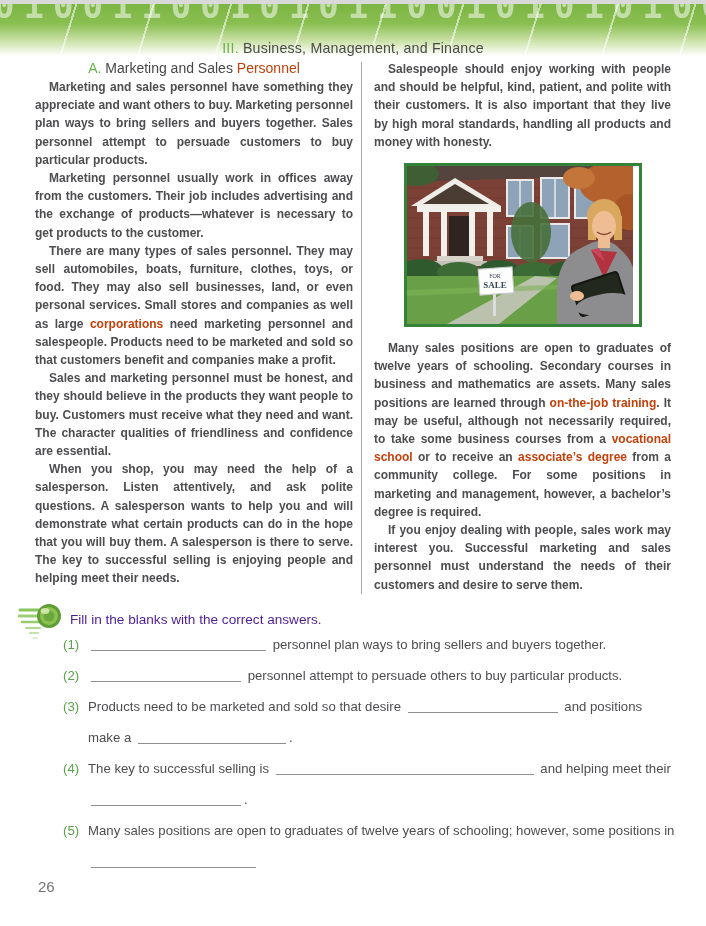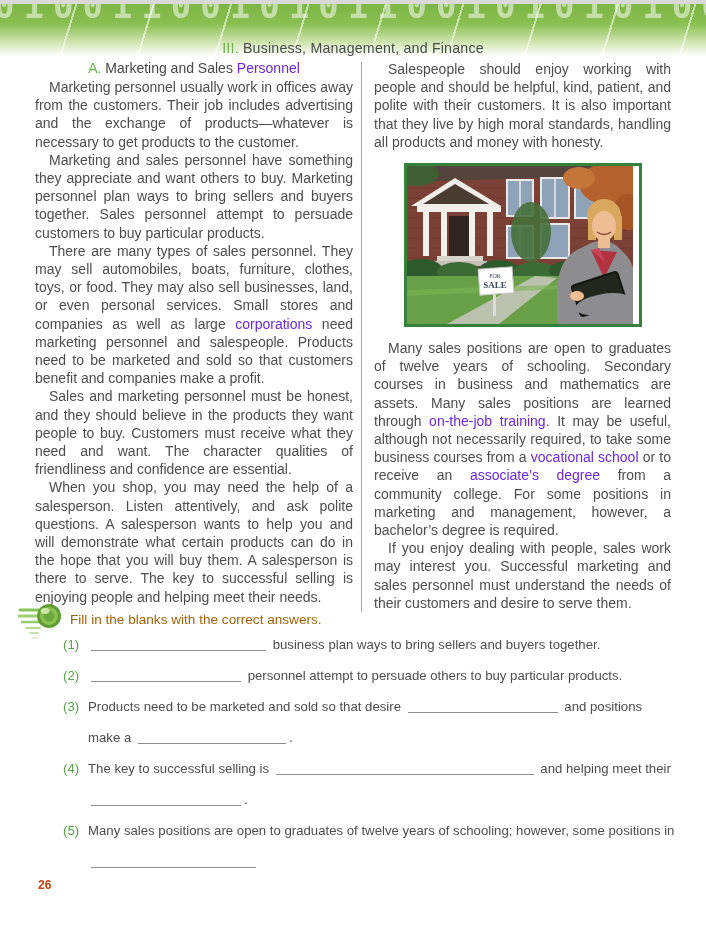--- a/index.html
+++ b/index.html
@@ -13,43 +13,43 @@
     background:linear-gradient(180deg,#7cb544 0px,#8abf52 20px,#cfe4ae 38px,#ffffff 52px);}
   .banner-digits{position:absolute;top:-18px;left:-6px;white-space:nowrap;
     font-family:"DejaVu Sans Mono",monospace;font-weight:700;font-size:34px;
     letter-spacing:9px;color:rgba(255,255,255,0.52);}
   .banner-lines{position:absolute;top:0;left:0;right:0;bottom:0;
     background:repeating-linear-gradient(107deg,rgba(255,255,255,0) 0px,rgba(255,255,255,0) 72px,rgba(255,255,255,0.55) 72px,rgba(255,255,255,0.55) 74px);}
   
   .page-header{position:absolute;top:36px;left:0;width:100%;text-align:center;
     font-size:14.2px;color:#4a4a4a;letter-spacing:.2px;}
   .green{color:#6cb04c;}
-  .kw{color:#6d28d9;}
+  .kw{color:#c2410c;}
   
   .columns{position:absolute;top:56px;left:35px;width:636px;display:flex;}
   .col.left{width:318px;padding-right:8px;}
   .divider{width:1px;background:#a6a6a6;margin-top:2px;}
   .col.right{flex:1;padding-left:12px;}
   .col-heading{margin:0 0 2px 0;text-align:center;font-size:14px;font-weight:normal;color:#474747;}
   .body-para{margin:0;text-indent:14px;text-align:justify;
-    font-size:14px;line-height:18.2px;}
+    font-size:12px;line-height:18.2px;font-weight:bold;}
   
   .photo-frame{width:232px;margin:12px auto 12px auto;border:3px solid #35823b;
     box-shadow:inset 0 0 0 1px #ffffff;line-height:0;}
   
   .exercise-head{position:absolute;top:596px;left:18px;display:flex;align-items:center;}
-  .ex-title{margin-left:6px;font-size:13.6px;color:#a16207;position:relative;top:-2px;}
+  .ex-title{margin-left:6px;font-size:13.6px;color:#4c1d95;position:relative;top:-2px;}
   .ex-items{position:absolute;top:631px;left:63px;width:632px;font-size:13.2px;}
   .ex-line{display:flex;line-height:19px;margin-bottom:12px;}
   .ex-num{flex:none;width:25px;color:#58a34a;}
   .ex-content{flex:1;}
   .blank{display:inline-block;height:13px;border-bottom:1.4px solid #8f8f8f;
     margin:0 3px;vertical-align:-2px;}
   
-  .page-number{position:absolute;top:874px;left:38px;font-size:12px;color:#c2410c;font-weight:bold;}
+  .page-number{position:absolute;top:874px;left:38px;font-size:15px;color:#737373;}
 </style>
 </head>
 <body>
 
 <div class="page">
 
   <div class="banner">
     <div class="banner-digits">010011001010110010101010011010</div>
     <div class="banner-lines"></div>
   </div>
@@ -57,22 +57,22 @@
   <div class="page-header">
     <span class="green">III.</span><span> Business, Management, and Finance</span>
   </div>
 
   <div class="columns">
     <div class="col left">
       <h3 class="col-heading">
         <span class="green">A. </span><span>Marketing and Sales </span><span class="kw">Personnel</span>
       </h3>
       <div>
+          <p class="body-para"><span>Marketing and sales personnel have something they appreciate and want others to buy. Marketing personnel plan ways to bring sellers and buyers together. Sales personnel attempt to persuade customers to buy particular products.</span></p>
           <p class="body-para"><span>Marketing personnel usually work in offices away from the customers. Their job includes advertising and the exchange of products—whatever is necessary to get products to the customer.</span></p>
-          <p class="body-para"><span>Marketing and sales personnel have something they appreciate and want others to buy. Marketing personnel plan ways to bring sellers and buyers together. Sales personnel attempt to persuade customers to buy particular products.</span></p>
           <p class="body-para"><span>There are many types of sales personnel. They may sell automobiles, boats, furniture, clothes, toys, or food. They may also sell businesses, land, or even personal services. Small stores and companies as well as large </span><span class="kw">corporations</span><span> need marketing personnel and salespeople. Products need to be marketed and sold so that customers benefit and companies make a profit.</span></p>
           <p class="body-para"><span>Sales and marketing personnel must be honest, and they should believe in the products they want people to buy. Customers must receive what they need and want. The character qualities of friendliness and confidence are essential.</span></p>
           <p class="body-para"><span>When you shop, you may need the help of a salesperson. Listen attentively, and ask polite questions. A salesperson wants to help you and will demonstrate what certain products can do in the hope that you will buy them. A salesperson is there to serve. The key to successful selling is enjoying people and helping meet their needs.</span></p>
         </div>
     </div>
 
     <div class="divider"></div>
 
     <div class="col right">
       <div>
@@ -186,21 +186,21 @@
       <circle cx="31" cy="16" r="12" fill="#5f9e35"></circle>
       <circle cx="31" cy="16" r="9" fill="#8cc152"></circle>
       <circle cx="31" cy="16" r="5.5" fill="#6aa83e"></circle>
       <ellipse cx="27" cy="11" rx="4.5" ry="3" fill="#d8ecb4" opacity="0.85"></ellipse>
     </svg>
     <span class="ex-title">Fill in the blanks with the correct answers.</span>
   </div>
   <div class="ex-items" id="ex-items">
       <div class="ex-line">
         <span class="ex-num">(1)</span>
-        <span class="ex-content"><span class="blank" style="width: 175px;"></span><span> business plan ways to bring sellers and buyers together.</span></span>
+        <span class="ex-content"><span class="blank" style="width: 175px;"></span><span> personnel plan ways to bring sellers and buyers together.</span></span>
       </div>
       <div class="ex-line">
         <span class="ex-num">(2)</span>
         <span class="ex-content"><span class="blank" style="width: 150px;"></span><span> personnel attempt to persuade others to buy particular products.</span></span>
       </div>
       <div class="ex-line">
         <span class="ex-num">(3)</span>
         <span class="ex-content"><span>Products need to be marketed and sold so that desire </span><span class="blank" style="width: 150px;"></span><span> and positions</span></span>
       </div>
       <div class="ex-line">

